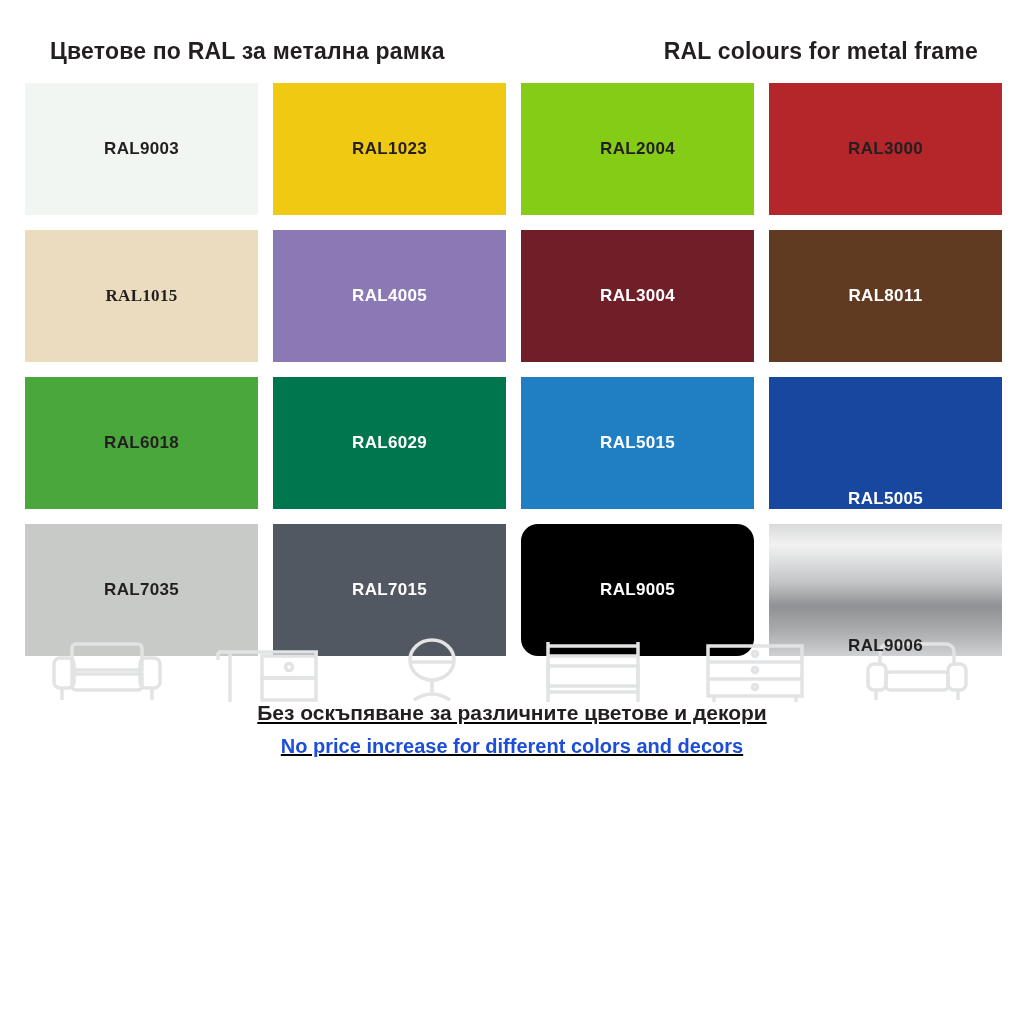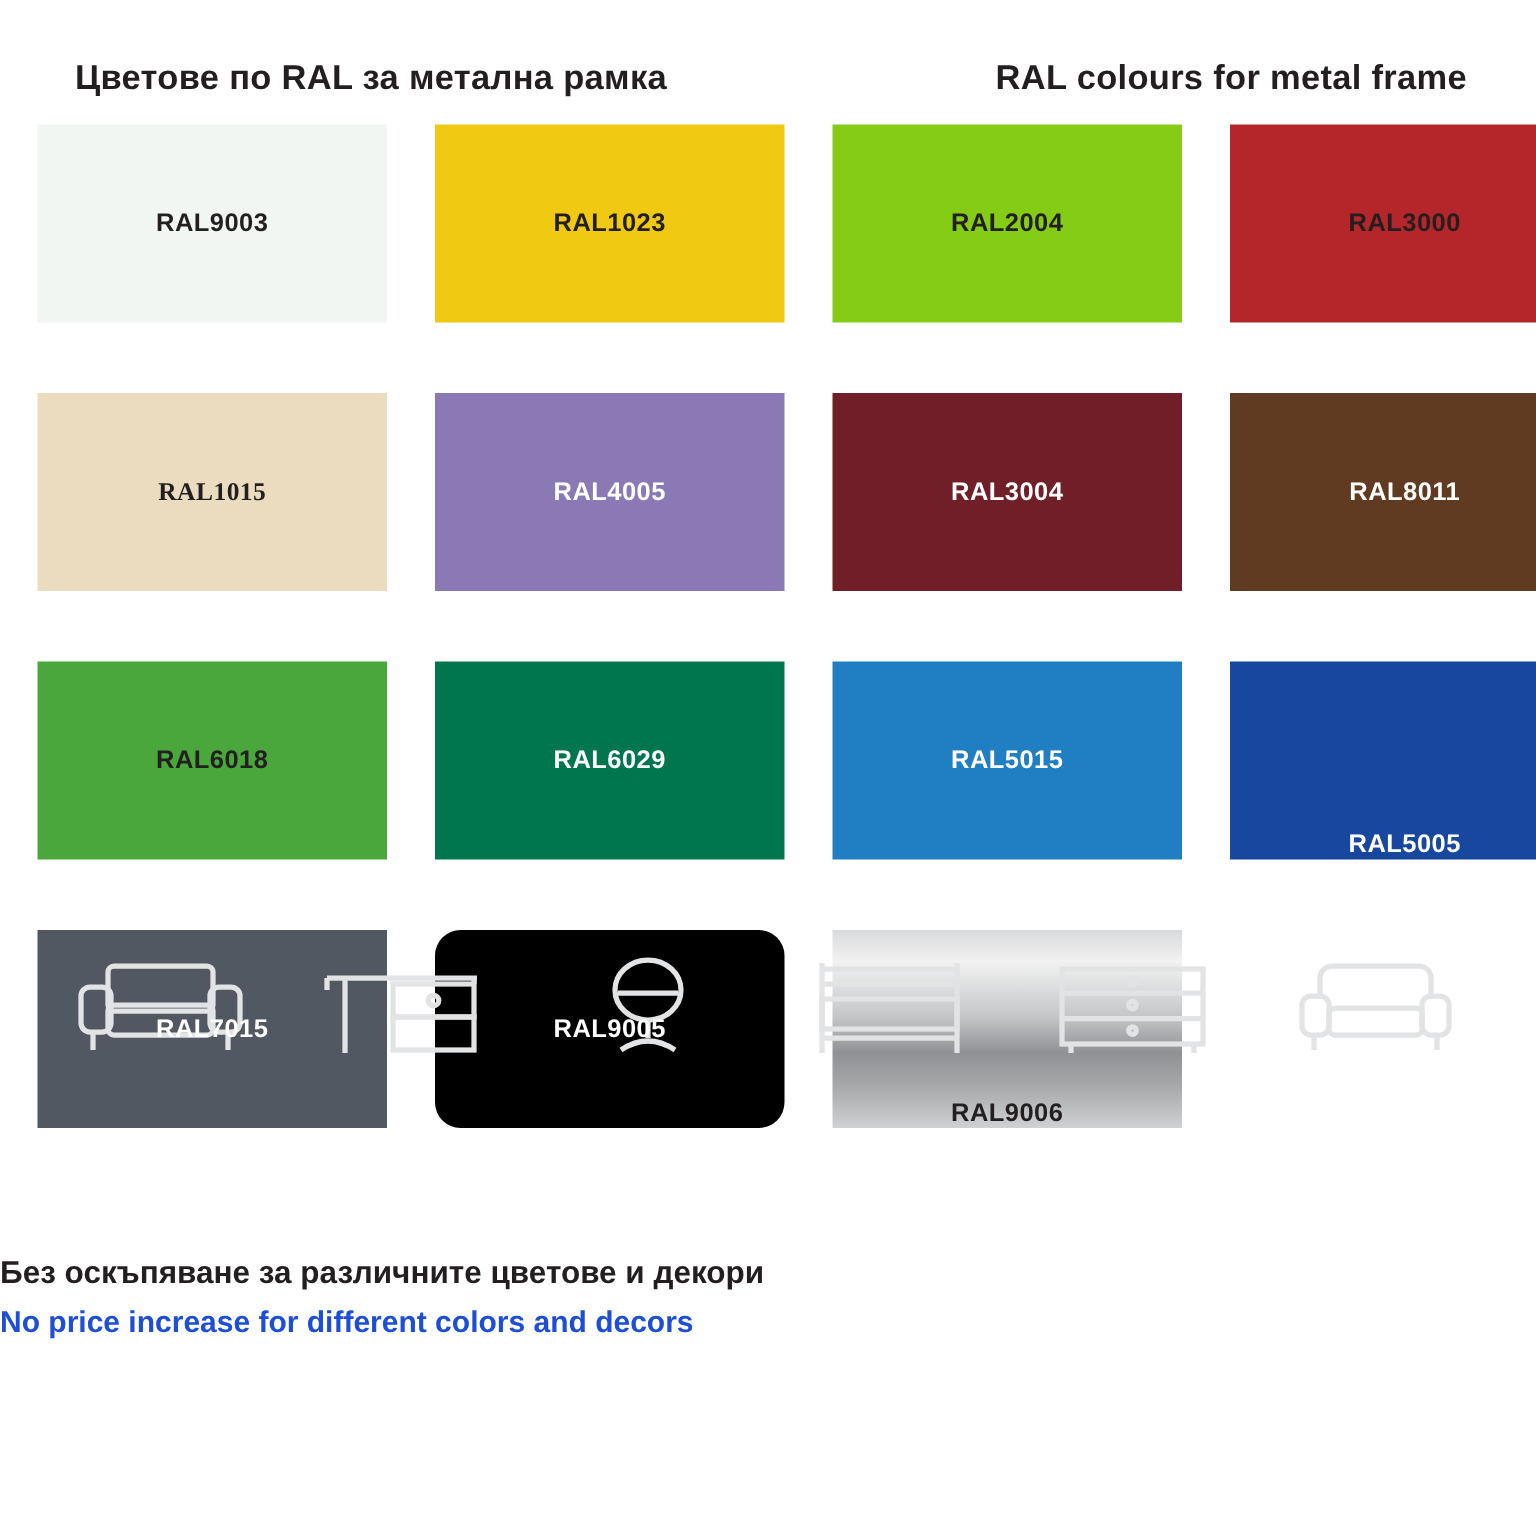--- a/index.html
+++ b/index.html
@@ -42,21 +42,20 @@
   .grid {
     margin: 18px auto 0 auto;
     width: 980px;
     display: grid;
     grid-template-columns: repeat(4, 233px);
     grid-auto-rows: 147px;
     column-gap: 15px;
     row-gap: 0px;
     padding-left: 3px;
     box-sizing: border-box;
-    gap: 32px;
   }
   .swatch {
     position: relative;
     height: 132px;
     margin-top: 0;
     display: flex;
     align-items: center;
     justify-content: center;
     box-sizing: border-box;
   }
@@ -64,22 +63,23 @@
     font-size: 17px;
     font-weight: bold;
     letter-spacing: 0.3px;
     text-align: center;
     position: relative;
     z-index: 2;
   }
 
   
   .subtitles {
-    margin-top: 70px;
-    text-align: left;
+    margin-top: 30px;
+    text-align: center;
+    text-decoration: underline;
   }
   .subtitle-bg {
     font-size: 21px;
     font-weight: bold;
     color: #231f20;
     margin-bottom: 10px;
   }
   .subtitle-en {
     font-size: 20px;
     font-weight: bold;
@@ -148,20 +148,23 @@
         <div class="swatch-label" style="color: rgb(35, 31, 32);">RAL6018</div>
       </div>
       <div class="swatch" style="background: rgb(0, 118, 79);">
         <div class="swatch-label" style="color: rgb(255, 255, 255);">RAL6029</div>
       </div>
       <div class="swatch" style="background: rgb(31, 127, 194);">
         <div class="swatch-label" style="color: rgb(255, 255, 255);">RAL5015</div>
       </div>
       <div class="swatch" style="background: rgb(23, 71, 158); align-items: flex-end;">
         <div class="swatch-label" style="color: rgb(255, 255, 255);">RAL5005</div>
+      </div>
+      <div class="swatch" style="background: rgb(199, 202, 199);">
+        <div class="swatch-label" style="color: rgb(35, 31, 32);">RAL7035</div>
       </div>
       <div class="swatch" style="background: rgb(82, 88, 97);">
         <div class="swatch-label" style="color: rgb(255, 255, 255);">RAL7015</div>
       </div>
       <div class="swatch" style="background: rgb(0, 0, 0); border-radius: 17px;">
         <div class="swatch-label" style="color: rgb(255, 255, 255);">RAL9005</div>
       </div>
       <div class="swatch" style="background: linear-gradient(rgb(217, 218, 219) 0%, rgb(242, 242, 242) 16%, rgb(195, 197, 199) 44%, rgb(143, 145, 148) 62%, rgb(168, 170, 172) 80%, rgb(207, 209, 210) 100%); align-items: flex-end;">
         <div class="swatch-label" style="color: rgb(35, 31, 32);">RAL9006</div>
       </div>

